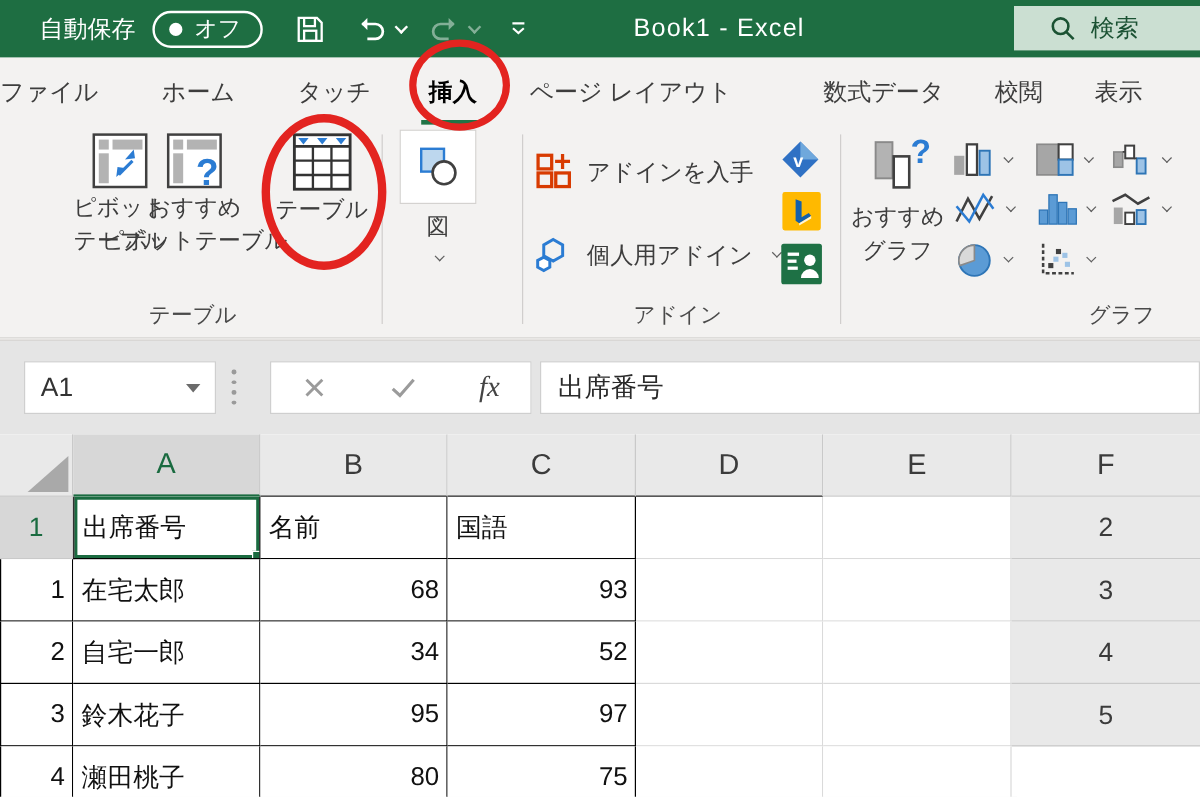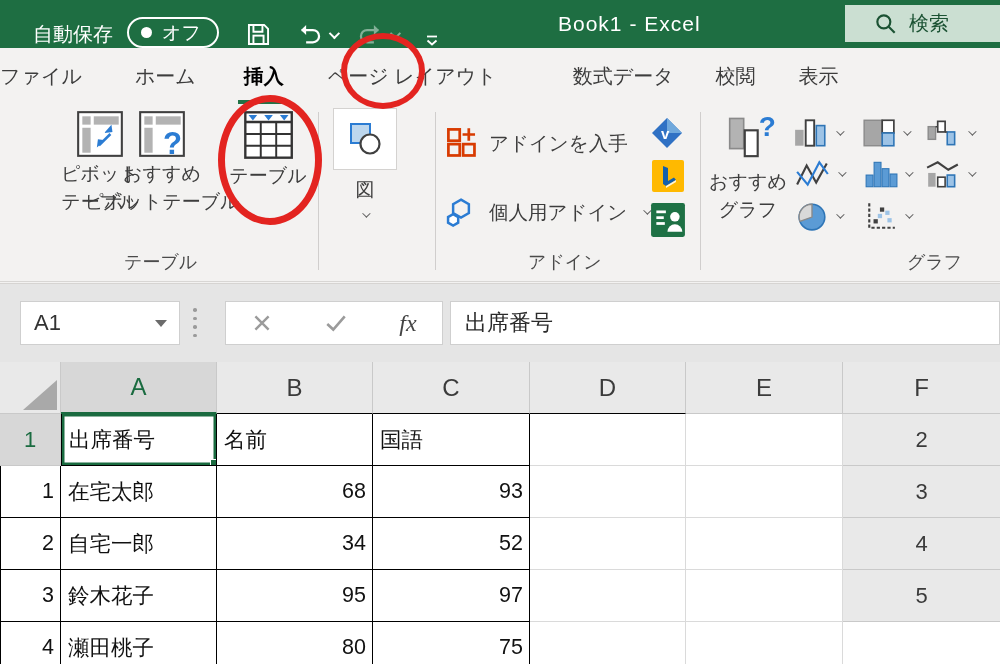--- a/index.html
+++ b/index.html
@@ -1,28 +1,28 @@
 <!DOCTYPE html>
 <html><head>
 <meta charset="utf-8">
 <style>
   * { margin:0; padding:0; box-sizing:border-box; }
   html,body { width:1000px; height:664px; overflow:hidden; }
   body { font-family:"Liberation Sans","DejaVu Sans",sans-serif; background:#f3f2f1; position:relative; }
 
   
   .titlebar { position:absolute; left:0; top:0; width:1000px; height:48px; background:#1e6e42; color:#fff; }
-  .qat { position:absolute; left:33px; top:0; height:48px; display:flex; align-items:flex-end; }
+  .qat { position:absolute; left:33px; top:0; height:48px; display:flex; align-items:center; }
   .autosave-label { font-size:20px; }
   .autosave-toggle { margin-left:14px; width:92px; height:31px; border:2.5px solid #fff; border-radius:17px; display:flex; align-items:center; cursor:pointer; }
   .autosave-dot { width:11px; height:11px; border-radius:50%; background:#fff; margin-left:12px; }
   .autosave-state { font-size:19px; margin-left:10px; }
   .qbtn { display:flex; align-items:center; justify-content:center; cursor:pointer; }
   .chev { display:inline-block; width:8px; height:8px; border-right:2px solid currentColor; border-bottom:2px solid currentColor; transform:rotate(45deg) translateY(-2px); }
-  .doc-title { position:absolute; left:558px; top:0; height:48px; display:flex; align-items:center; font-size:21px; letter-spacing:1px; }
+  .doc-title { position:absolute; left:528px; top:0; height:48px; display:flex; align-items:center; font-size:21px; letter-spacing:1px; }
   .search-box { position:absolute; right:0; top:5px; width:155px; height:37px; background:#cbdfd2; color:#1b5233; display:flex; align-items:center; cursor:text; }
   .search-label { font-size:20px; margin-left:10px; }
 
   
   .tabrow { position:absolute; left:0; top:48px; width:1000px; height:56px; background:#f3f2f1; display:flex; align-items:stretch; }
   .tab { display:flex; align-items:center; font-size:20px; color:#3d3d3d; cursor:pointer; white-space:nowrap; position:relative; }
   .tab.active { font-weight:bold; color:#000; }
   .tab.active::after { content:""; position:absolute; left:-6px; right:-6px; bottom:0; height:4px; background:#217346; }
 
   
@@ -118,20 +118,21 @@
       <circle cx="10" cy="10" r="6"></circle>
         <path d="M14.5 14.5 L20 20"></path>
     </svg>
     <span class="search-label">検索</span>
   </div>
 </div>
 
 <div class="tabrow">
   <span class="tab" style="">ファイル</span>
   <span class="tab" style="margin-left:53px;text-align:center;">ホーム</span>
+  <span class="tab" style="margin-left:52px;">タッチ</span>
   <span class="tab active" style="margin-left:48px;">挿入</span>
   <span class="tab" style="margin-left:44px;">ページ レイアウト</span>
   <span class="tab" style="margin-left:76px;">数式</span>
   <span class="tab" style="">データ</span>
   <span class="tab" style="margin-left:42px;">校閲</span>
   <span class="tab" style="margin-left:43px;">表示</span>
 </div>
 
 <div class="ribbon">
 

